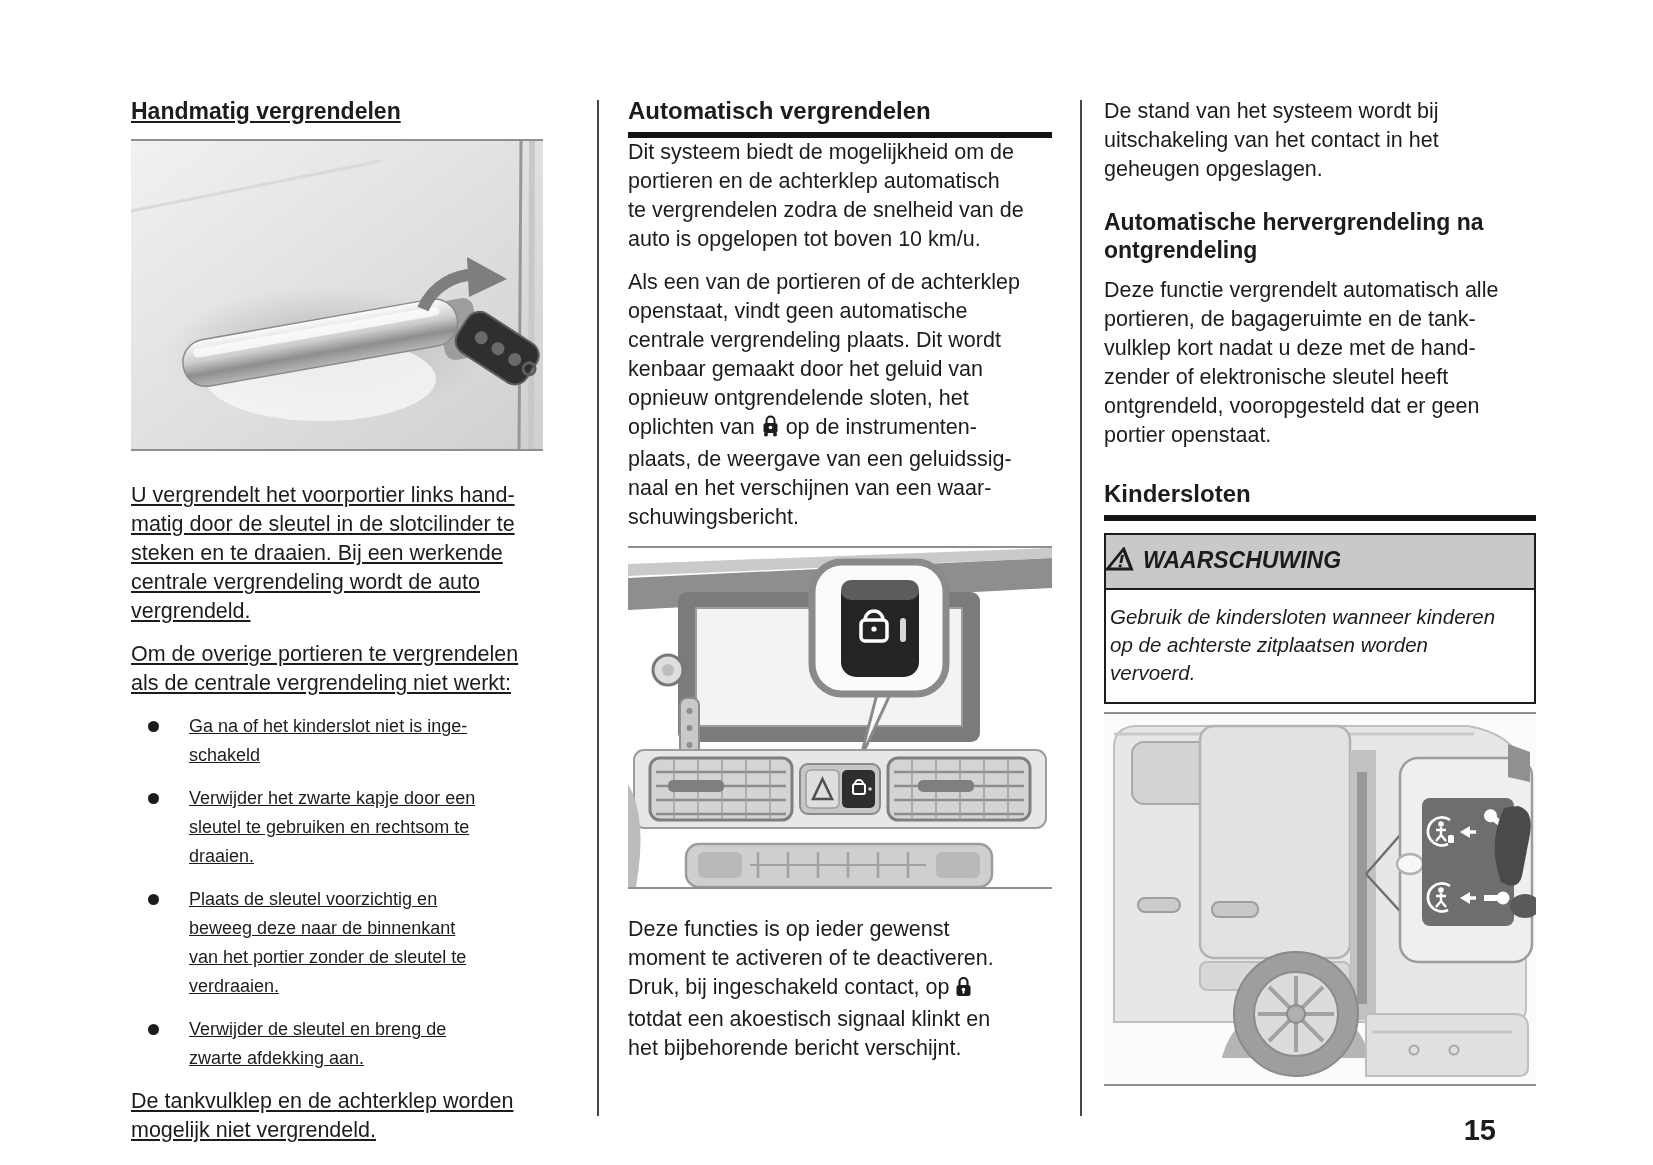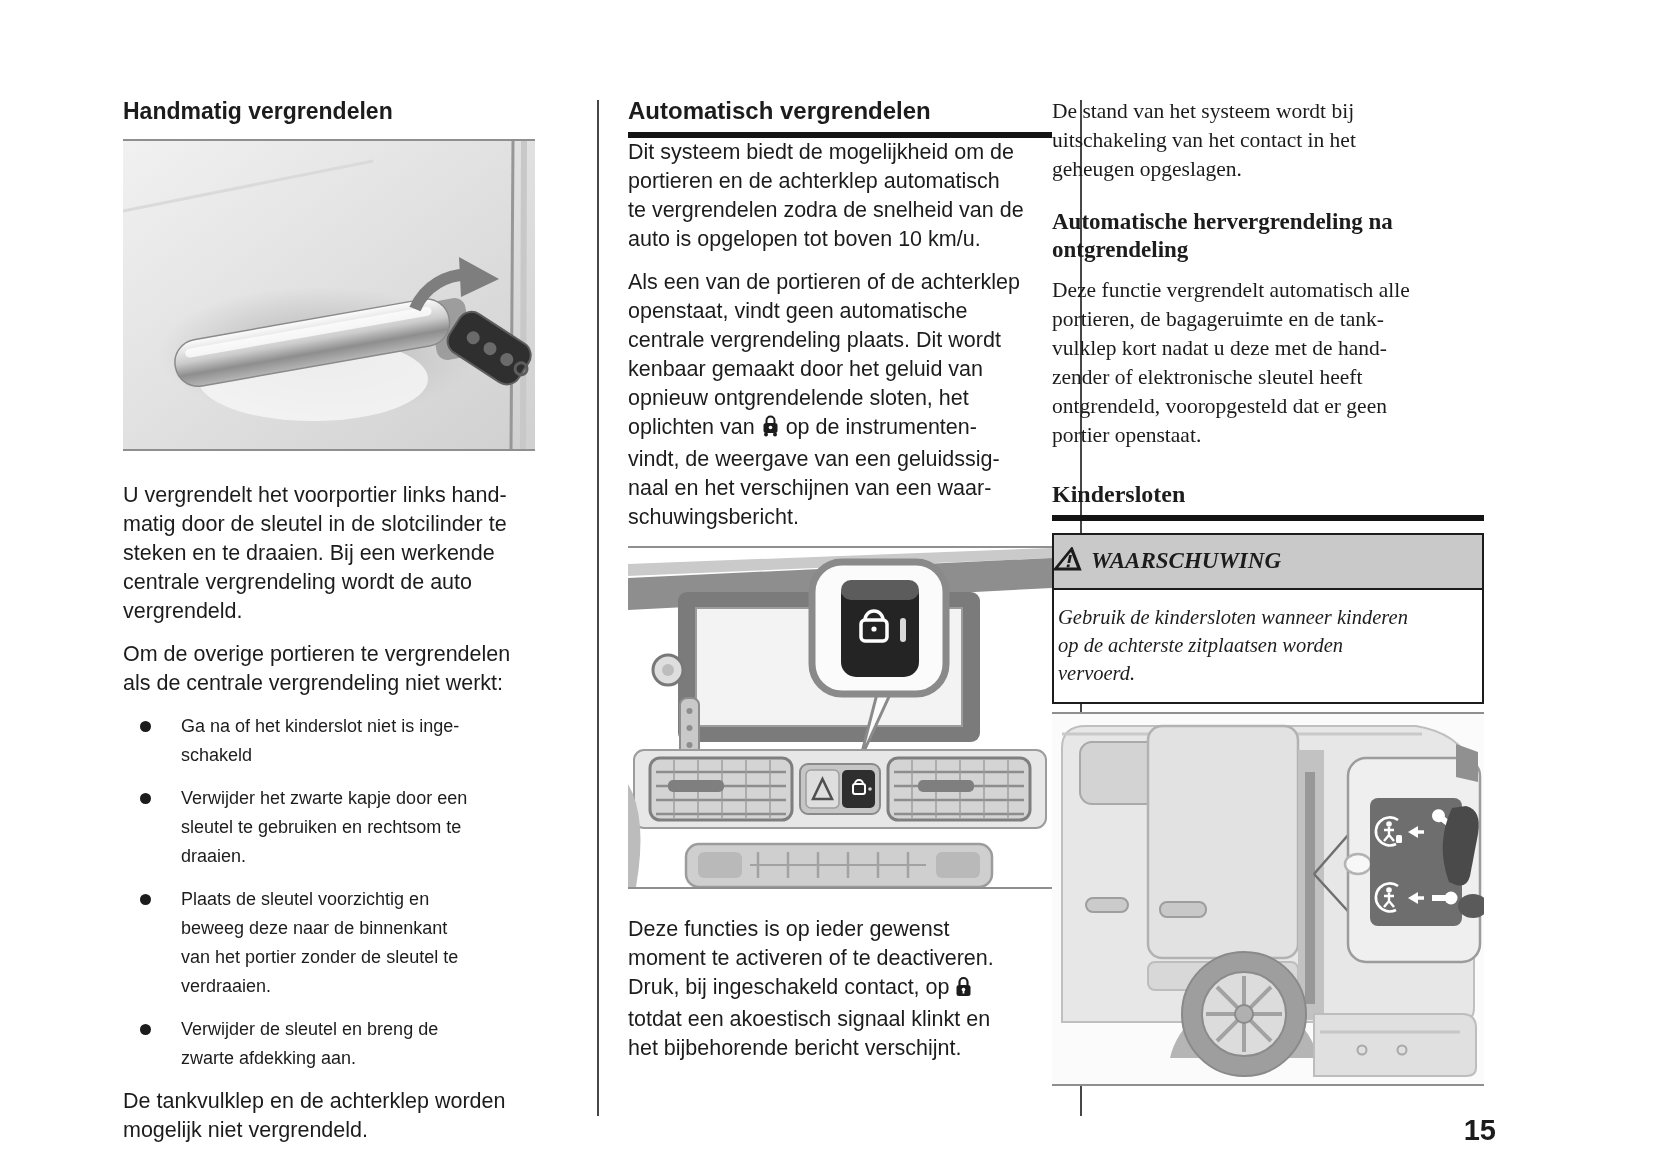--- a/index.html
+++ b/index.html
@@ -3,23 +3,23 @@
 <meta charset="utf-8">
 <style>
   html,body{margin:0;padding:0;background:#ffffff;}
   body{
     width:1653px;height:1165px;position:relative;
     font-family:"Liberation Sans","DejaVu Sans",sans-serif;
     color:#1c1c1c;
     -webkit-font-smoothing:antialiased;
   }
   .col{position:absolute;top:97px;}
-  #col-left{left:123px;width:412px;}
+  #col-left{left:131px;width:412px;text-decoration:underline;}
   #col-mid{left:628px;width:424px;}
-  #col-right{left:1052px;width:432px;font-family:Liberation Serif, serif;}
+  #col-right{left:1104px;width:432px;}
   .vdivider{position:absolute;top:100px;height:1016px;width:2px;background:#474747;}
   #divider-1{left:597px;}
   #divider-2{left:1080px;}
 
   .h2{
     font-size:24px;font-weight:bold;line-height:28px;margin:0 0 0 0;
     padding:0 0 7px 0;border-bottom:6px solid #141414;white-space:pre-line;
   }
   .h2 + *{margin-top:18px;}
   .h3{
@@ -160,21 +160,21 @@
 centrale vergrendeling plaats. Dit wordt
 kenbaar gemaakt door het geluid van
 opnieuw ontgrendelende sloten, het
 oplichten van </span><span class="inline-icon"><svg width="19" height="22" viewBox="0 0 19 22">
           <path d="M5.5 8 v-2.5 a4 4 0 0 1 8 0 V8" fill="none" stroke="#1c1c1c" stroke-width="2"></path>
           <rect x="2.5" y="8" width="14" height="10" rx="2.5" fill="#1c1c1c"></rect>
           <circle cx="9.5" cy="12.5" r="1.8" fill="#ffffff"></circle>
           <circle cx="5" cy="19.5" r="2" fill="#1c1c1c"></circle>
           <circle cx="14" cy="19.5" r="2" fill="#1c1c1c"></circle>
         </svg></span><span> op de instrumenten-
-vindt, de weergave van een geluidssig-
+plaats, de weergave van een geluidssig-
 naal en het verschijnen van een waar-
 schuwingsbericht.</span></p>
 
   <div class="figure" id="fig-dashboard">
     <svg width="424" height="339" viewBox="0 0 424 339">
       <rect width="424" height="339" fill="#ffffff"></rect>
 
       <path d="M0 16 L424 0 L424 10 L0 28 Z" fill="#cacaca"></path>
       <path d="M0 30 L424 10 L424 40 L0 62 Z" fill="#8e8e8e"></path>
 

